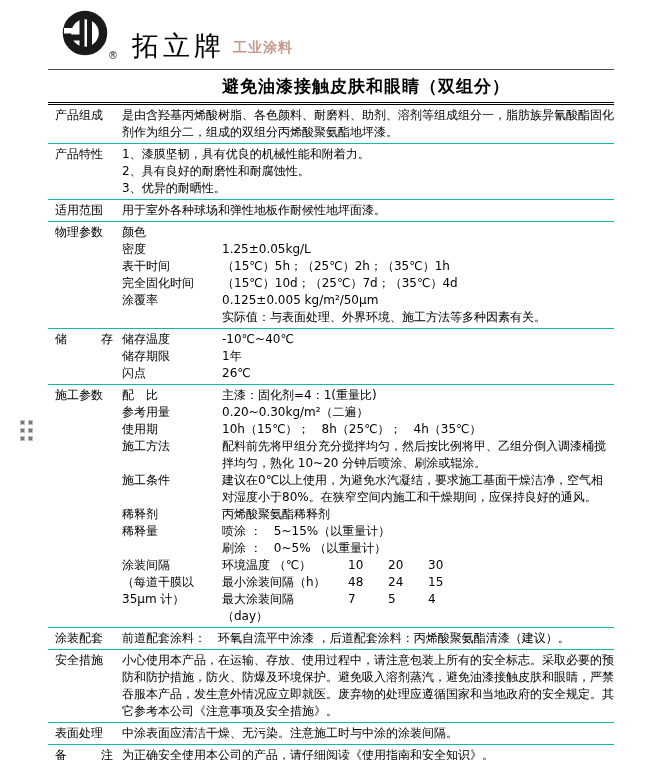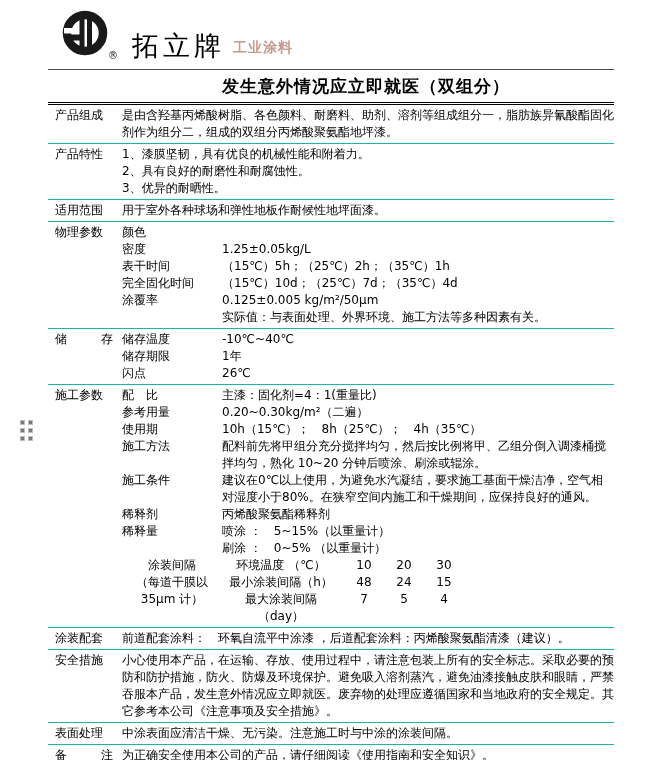--- a/index.html
+++ b/index.html
@@ -28,21 +28,21 @@
   .row:last-child { border-bottom:none; }
   .lbl { flex:none; width:74px; padding-left:7px; box-sizing:border-box; }
   .lbl .j { width:58px; text-align:justify; text-align-last:justify; }
   .bd { flex:1; min-width:0; }
   .kv { display:flex; }
   .k { flex:none; width:100px; }
   .v { flex:1; min-width:0; }
   .pre { white-space:pre-line; }
 
   
-  .iv { display:flex;text-align:center; }
+  .iv { display:flex; }
   .iv-l { flex:none; width:100px; }
   .iv-h { flex:none; width:118px; }
   .iv-n { flex:none; width:40px; padding-left:8px; box-sizing:border-box; }
 
   
   .handle { position:absolute; left:21px; top:421px; display:grid;
     grid-template-columns:3px 3px; grid-auto-rows:3px; gap:5px; cursor:move; }
   .handle i { display:block; background:#787878; outline:1px solid #bdbdbd; }
 </style>
 </head>
@@ -71,21 +71,21 @@
           <rect x="27" y="5" width="5" height="40" fill="#1a1a1a"></rect>
         </svg>
         <span class="reg">®</span>
       </div>
       <span class="brand">拓立牌</span>
       <span class="brand-sub">工业涂料</span>
     </div>
 
     <div class="hr"></div>
 
-    <div class="title">发生意外情况应立即就医（双组分）</div>
+    <div class="title">避免油漆接触皮肤和眼睛（双组分）</div>
 
     <div class="table">
 
       <div class="row">
         <div class="lbl">产品组成</div>
         <div class="bd">是由含羟基丙烯酸树脂、各色颜料、耐磨料、助剂、溶剂等组成组分一，脂肪族异氰酸酯固化剂作为组分二，组成的双组分丙烯酸聚氨酯地坪漆。</div>
       </div>
 
       <div class="row">
         <div class="lbl">产品特性</div>

